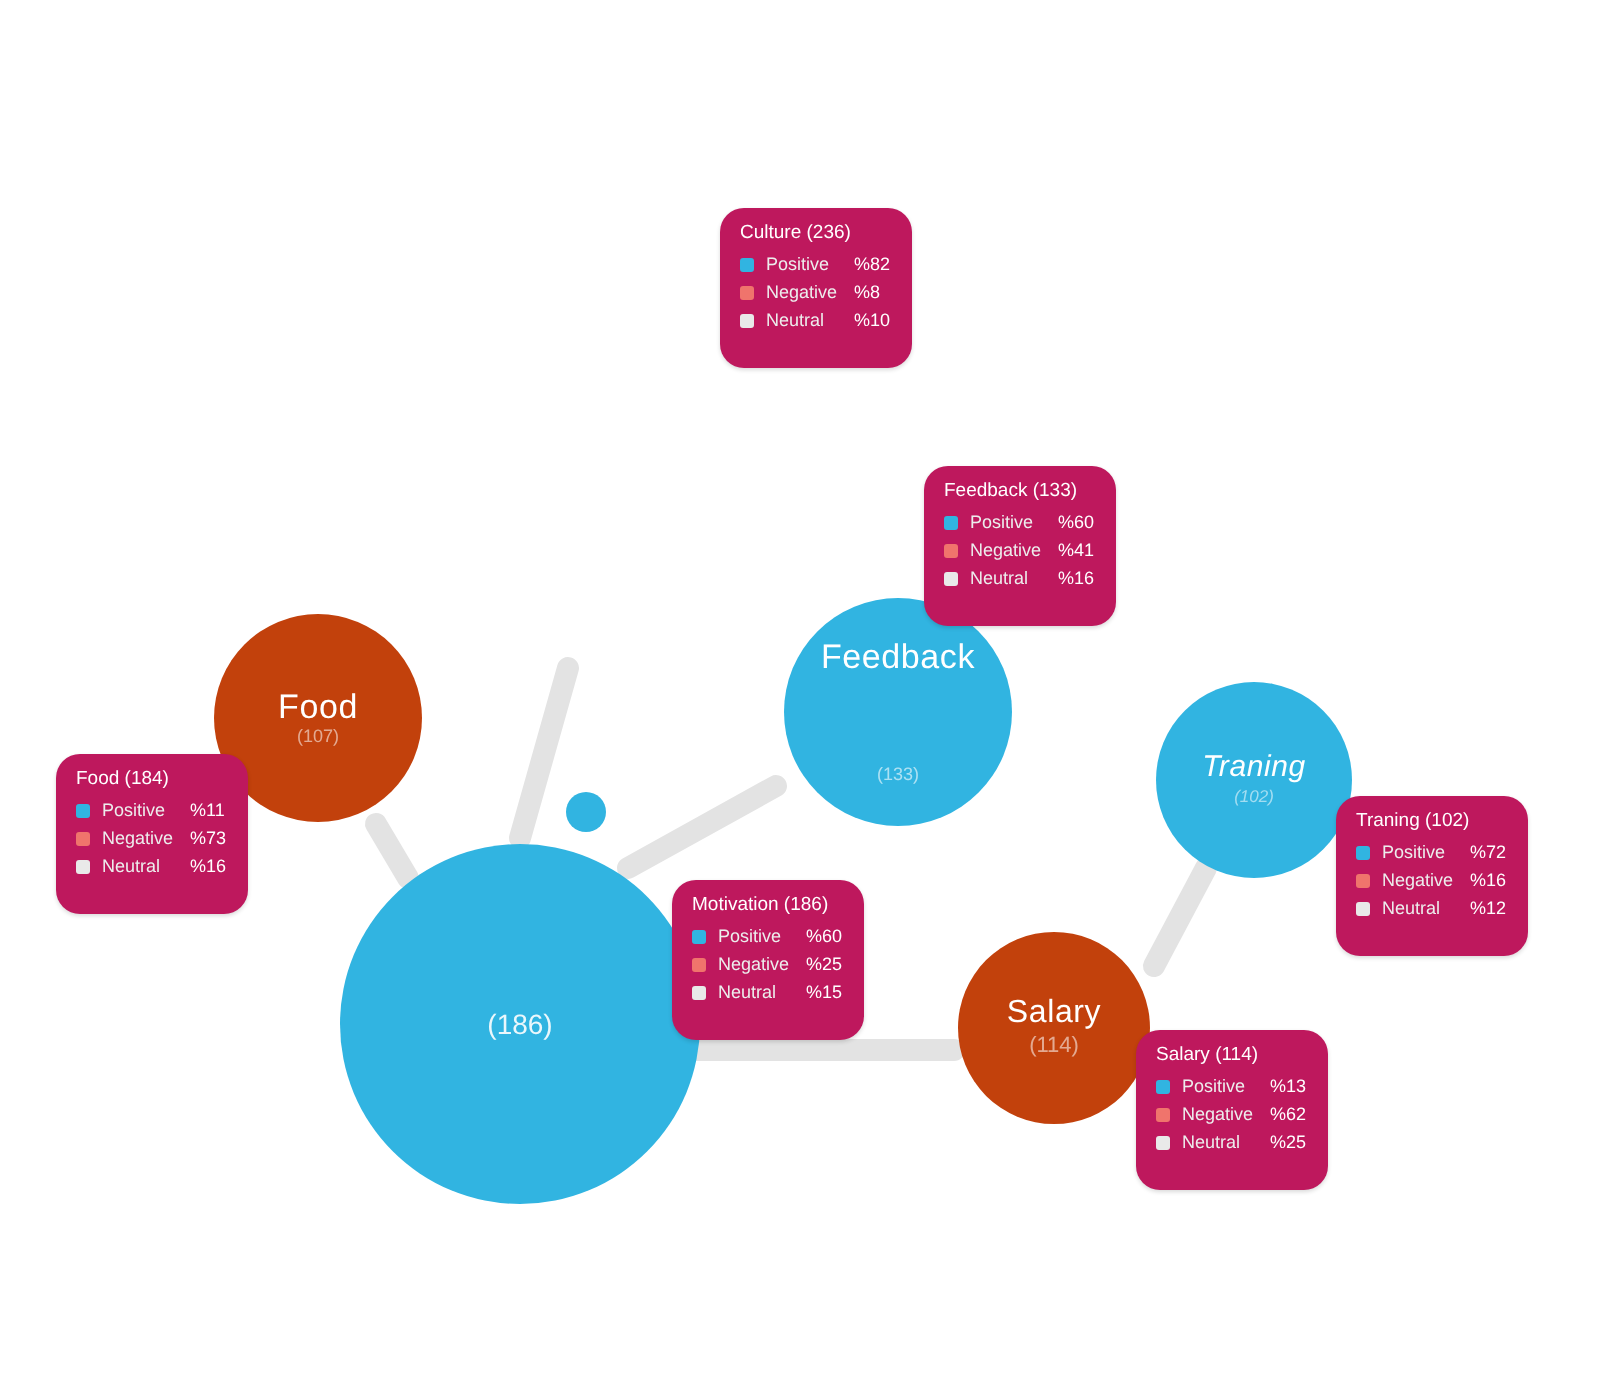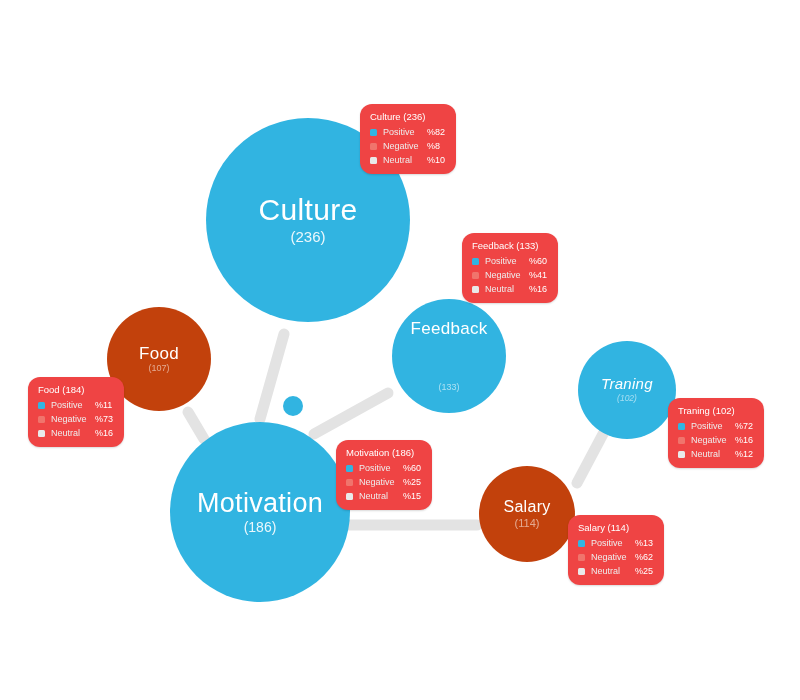--- a/index.html
+++ b/index.html
@@ -45,22 +45,22 @@
   #b-salary .b-label{font-size:16px;}
   #b-salary .b-count{font-size:11px;opacity:.55;}
 
   .accent-dot{
     position:absolute;left:283px;top:396px;width:20px;height:20px;
     border-radius:50%;background:#31b4e1;z-index:1;
   }
 
   
   .tooltip{
-    position:absolute;z-index:3;background:#ef4444;border-radius:12px;
-    padding:8px 11px 9px 10px;color:#ededed;box-shadow:0 1px 2px rgba(0,0,0,.15);
+    position:absolute;z-index:3;background:#be185d;border-radius:12px;
+    padding:8px 11px 19px 10px;color:#ededed;box-shadow:0 1px 2px rgba(0,0,0,.15);
   }
   .tip-title{font-size:9.5px;color:#ffffff;line-height:10px;margin-bottom:5px;white-space:nowrap;}
   .tip-row{display:flex;align-items:center;margin-top:4px;line-height:10px;white-space:nowrap;}
   .sq{width:7px;height:7px;border-radius:1.5px;margin-right:6px;flex:none;}
   .sq.pos{background:#31b4e1;}
   .sq.neg{background:#f0746c;}
   .sq.neu{background:#e9e9e9;}
   .tip-label{font-size:9px;width:44px;color:#ededed;}
   .tip-val{font-size:9px;color:#ffffff;}
 
@@ -79,24 +79,20 @@
   <svg class="links" width="800" height="700">
     <line x1="284" y1="334" x2="260" y2="419" stroke="#e3e3e3" stroke-width="11" stroke-linecap="round"></line>
     <line x1="188" y1="412" x2="204" y2="439" stroke="#e3e3e3" stroke-width="11" stroke-linecap="round"></line>
     <line x1="314" y1="434" x2="388" y2="393" stroke="#e3e3e3" stroke-width="11" stroke-linecap="round"></line>
     <line x1="347" y1="525" x2="477" y2="525" stroke="#e3e3e3" stroke-width="11" stroke-linecap="round"></line>
     <line x1="577" y1="483" x2="603" y2="434" stroke="#e3e3e3" stroke-width="11" stroke-linecap="round"></line>
   </svg>
 
   <div class="accent-dot"></div>
 
-  <div class="bubble blue" id="b-culture">
-    <div class="b-label">Culture</div>
-    <div class="b-count">(236)</div>
-  </div>
 
   <div class="bubble red" id="b-food">
     <div class="b-label">Food</div>
     <div class="b-count">(107)</div>
   </div>
 
   <div class="bubble blue" id="b-feedback">
     <div class="b-label">Feedback</div>
     <div class="b-count">(133)</div>
   </div>
@@ -105,21 +101,20 @@
     <div class="b-label">Traning</div>
     <div class="b-count">(102)</div>
   </div>
 
   <div class="bubble red" id="b-salary">
     <div class="b-label">Salary</div>
     <div class="b-count">(114)</div>
   </div>
 
   <div class="bubble blue" id="b-motivation">
-    <div class="b-label">Motivation</div>
     <div class="b-count">(186)</div>
   </div>
 
   <div class="tooltip" id="t-culture">
     <div class="tip-title">Culture (236)</div>
     <div class="tip-row">
       <span class="sq pos"></span>
       <span class="tip-label">Positive</span>
       <span class="tip-val">%82</span>
     </div>

